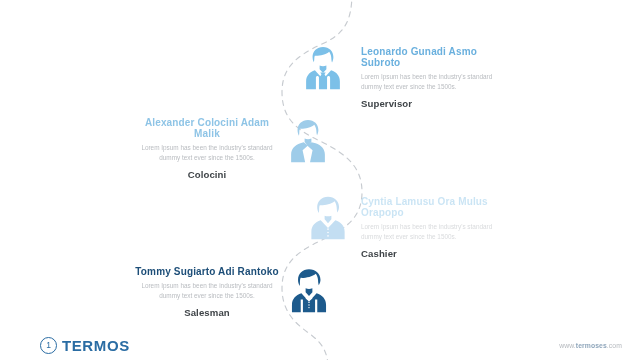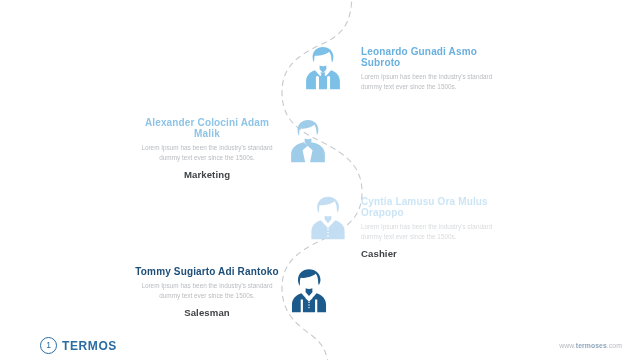--- a/index.html
+++ b/index.html
@@ -100,21 +100,21 @@
     border-radius: 50%;
     color: #2a6ca3;
     font-size: 8.5px;
     display: flex;
     align-items: center;
     justify-content: center;
     box-sizing: border-box;
     line-height: 1;
   }
   #footer-logo .wordmark {
-    font-size: 12px;
+    font-size: 15px;
     font-weight: bold;
     color: #2a6ca3;
     letter-spacing: 0.6px;
   }
 
   #footer-url {
     position: absolute;
     right: 18px;
     top: 342px;
     font-size: 6.8px;
@@ -192,26 +192,27 @@
         <circle cx="32" cy="44.3" r="0.85"></circle>
         <circle cx="32" cy="47.4" r="0.85"></circle>
         <circle cx="32" cy="50.5" r="0.85"></circle>
       </g>
     </svg>
   </div>
 
   <div class="person p1 right-side">
     <p class="name" style="color:#6ab0de">Leonardo Gunadi Asmo Subroto</p>
     <p class="desc">Lorem Ipsum has been the industry's standard dummy text ever since the 1500s.</p>
+    <p class="role">Supervisor</p>
   </div>
 
   <div class="person p2 left-side">
     <p class="name" style="color:#8ec4e6">Alexander Colocini Adam Malik</p>
     <p class="desc">Lorem Ipsum has been the industry's standard dummy text ever since the 1500s.</p>
-    <p class="role">Marketing</p>
+    <p class="role">Colocini</p>
   </div>
 
   <div class="person p3 right-side faded">
     <p class="name" style="color:#8cc5e8">Cyntia Lamusu Ora Mulus Orapopo</p>
     <p class="desc">Lorem Ipsum has been the industry's standard dummy text ever since the 1500s.</p>
     <p class="role">Cashier</p>
   </div>
 
   <div class="person p4 left-side">
     <p class="name" style="color:#1d4e78">Tommy Sugiarto Adi Rantoko</p>

